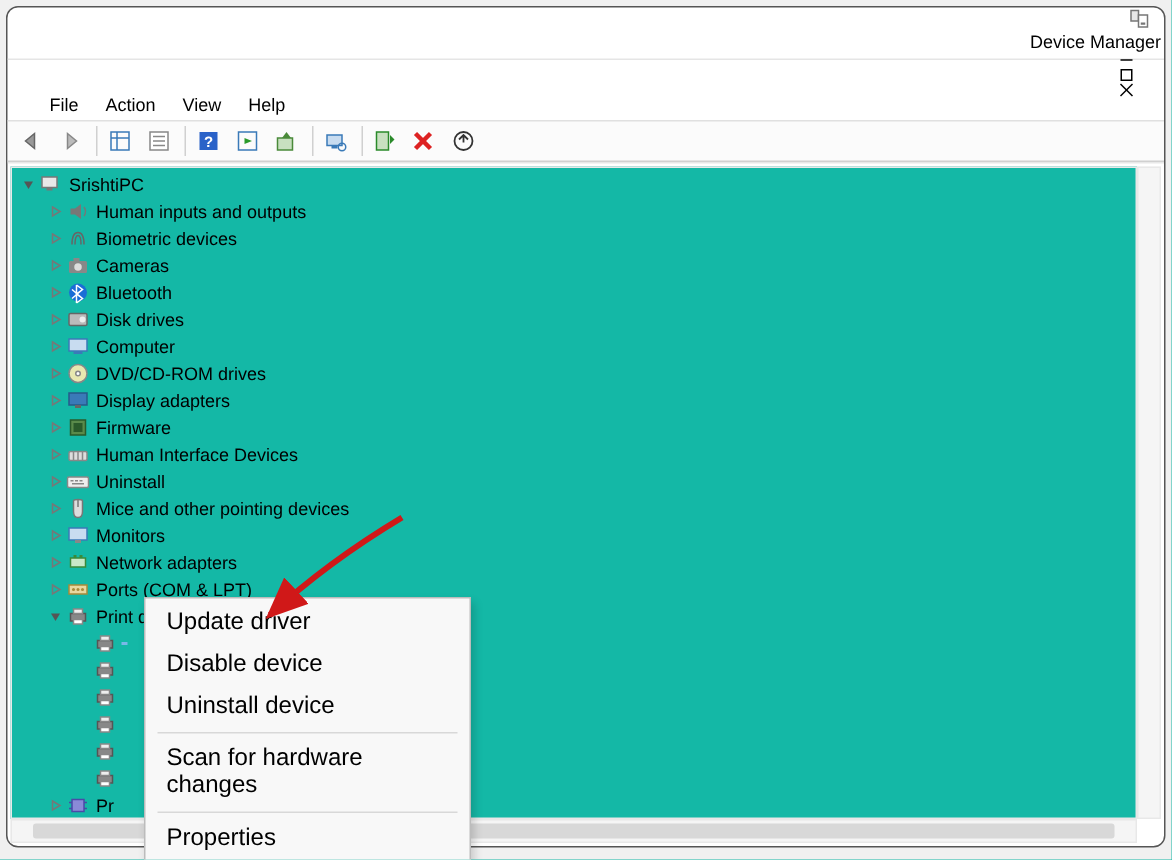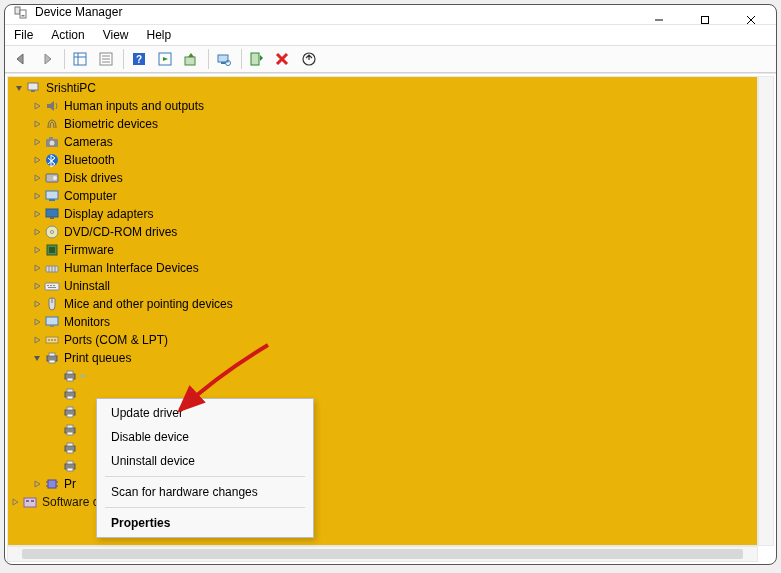--- a/index.html
+++ b/index.html
@@ -19,25 +19,26 @@
     width: 773px; height: 561px;
     background: #ffffff;
     border: 1px solid #555;
     border-radius: 8px;
     display: flex;
     flex-direction: column;
     overflow: hidden;
   }
   
   .titlebar {
-    height: 20px;
+    height: 35px;
     display: flex;
-    align-items: flex-start;
+    align-items: flex-end;
     padding: 0 2px 0 8px;
     border-bottom: 1px solid #e5e5e5;
+    flex-direction: column;
   }
   .titlebar .app-icon {
     width: 16px; height: 16px;
     margin-right: 6px;
     display: inline-flex;
     align-items: center; justify-content: center;
   }
   .titlebar .title { font-size: 12px; }
   .titlebar .spacer { flex: 1; }
   .winbtn {
@@ -45,22 +46,23 @@
     display: inline-flex;
     align-items: center; justify-content: center;
     cursor: default;
   }
   .winbtn svg { stroke: #000; }
   
   .menubar {
     height: 20px;
     display: flex;
     align-items: center;
-    padding: 0 1px;
+    padding: 0 20px;
     gap: 2px;
+    margin-top: 20px;
   }
   .menubar .menuitem {
     padding: 2px 8px;
     font-size: 12px;
     cursor: default;
   }
   
   .toolbar {
     height: 28px;
     display: flex;
@@ -85,21 +87,21 @@
   .content {
     flex: 1;
     position: relative;
     border-top: 1px solid #e8e8e8;
     overflow: hidden;
   }
   .tree {
     position: absolute;
     left: 2px; right: 18px; top: 2px; bottom: 18px;
     overflow: hidden;
-    background: #eab308;
+    background: #14b8a6;
     border: 1px solid #e8e8e8;
     padding-top: 2px;
   }
   .scroll-v {
     position: absolute;
     right: 2px; top: 2px; bottom: 18px;
     width: 16px;
     background: #f5f5f5;
     border: 1px solid #e8e8e8;
   }
@@ -151,24 +153,24 @@
     top: 398px;
     width: 218px;
     background: #f8f8f8;
     border: 1px solid #bcbcbc;
     box-shadow: 2px 3px 6px rgba(0,0,0,0.18);
     padding: 2px;
     z-index: 50;
   }
   .cm-item {
     padding: 5px 12px;
-    font-size: 12px;
+    font-size: 16px;
     cursor: default;
   }
-  .cm-item.bold { font-weight: 700; }
+  .cm-item.bold { font-weight: 400; }
   .cm-sep {
     height: 1px;
     background: #d8d8d8;
     margin: 3px 6px;
   }
   
   .arrow-annot {
     position: absolute;
     left: 168px;
     top: 340px;
@@ -401,40 +403,40 @@
         </div>
         <div class="row">
           <span class="indent" style="width: 22px;"></span>
           <span class="expander">
             <svg width="10" height="10" viewBox="0 0 10 10">
               <path d="M3 2 L8 5 L3 8 Z" fill="none" stroke="#777"></path>
             </svg>
           </span>
           <span class="node-icon">
             <svg width="16" height="16" viewBox="0 0 16 16">
+              <circle cx="8" cy="8" r="6" fill="#e8e8b0" stroke="#888"></circle>
+              <circle cx="8" cy="8" r="1.5" fill="#fff" stroke="#888"></circle>
+            </svg>
+          </span>
+          <span class="node-label">DVD/CD-ROM drives</span>
+        </div>
+        <div class="row">
+          <span class="indent" style="width: 22px;"></span>
+          <span class="expander">
+            <svg width="10" height="10" viewBox="0 0 10 10">
+              <path d="M3 2 L8 5 L3 8 Z" fill="none" stroke="#777"></path>
+            </svg>
+          </span>
+          <span class="node-icon">
+            <svg width="16" height="16" viewBox="0 0 16 16">
               <rect x="2" y="3" width="12" height="8" fill="#3a7ab8" stroke="#265a8a"></rect>
               <rect x="6" y="11" width="4" height="2" fill="#666"></rect>
             </svg>
           </span>
           <span class="node-label">Display adapters</span>
-        </div>
-        <div class="row">
-          <span class="indent" style="width: 22px;"></span>
-          <span class="expander">
-            <svg width="10" height="10" viewBox="0 0 10 10">
-              <path d="M3 2 L8 5 L3 8 Z" fill="none" stroke="#777"></path>
-            </svg>
-          </span>
-          <span class="node-icon">
-            <svg width="16" height="16" viewBox="0 0 16 16">
-              <circle cx="8" cy="8" r="6" fill="#e8e8b0" stroke="#888"></circle>
-              <circle cx="8" cy="8" r="1.5" fill="#fff" stroke="#888"></circle>
-            </svg>
-          </span>
-          <span class="node-label">DVD/CD-ROM drives</span>
         </div>
         <div class="row">
           <span class="indent" style="width: 22px;"></span>
           <span class="expander">
             <svg width="10" height="10" viewBox="0 0 10 10">
               <path d="M3 2 L8 5 L3 8 Z" fill="none" stroke="#777"></path>
             </svg>
           </span>
           <span class="node-icon">
             <svg width="16" height="16" viewBox="0 0 16 16">
@@ -501,20 +503,36 @@
               <path d="M3 2 L8 5 L3 8 Z" fill="none" stroke="#777"></path>
             </svg>
           </span>
           <span class="node-icon">
             <svg width="16" height="16" viewBox="0 0 16 16">
               <rect x="2" y="3" width="12" height="8" fill="#c8dcf0" stroke="#3a7ab8"></rect>
               <rect x="6" y="11" width="4" height="2" fill="#888"></rect>
             </svg>
           </span>
           <span class="node-label">Monitors</span>
+        </div>
+        <div class="row">
+          <span class="indent" style="width: 22px;"></span>
+          <span class="expander">
+            <svg width="10" height="10" viewBox="0 0 10 10">
+              <path d="M3 2 L8 5 L3 8 Z" fill="none" stroke="#777"></path>
+            </svg>
+          </span>
+          <span class="node-icon">
+            <svg width="16" height="16" viewBox="0 0 16 16">
+              <rect x="3" y="5" width="10" height="6" fill="#c8e8c8" stroke="#3a8a3a"></rect>
+              <rect x="5" y="3" width="2" height="2" fill="#3a8a3a"></rect>
+              <rect x="9" y="3" width="2" height="2" fill="#3a8a3a"></rect>
+            </svg>
+          </span>
+          <span class="node-label">Network adapters</span>
         </div>
         <div class="row">
           <span class="indent" style="width: 22px;"></span>
           <span class="expander">
             <svg width="10" height="10" viewBox="0 0 10 10">
               <path d="M3 2 L8 5 L3 8 Z" fill="none" stroke="#777"></path>
             </svg>
           </span>
           <span class="node-icon">
             <svg width="16" height="16" viewBox="0 0 16 16">

